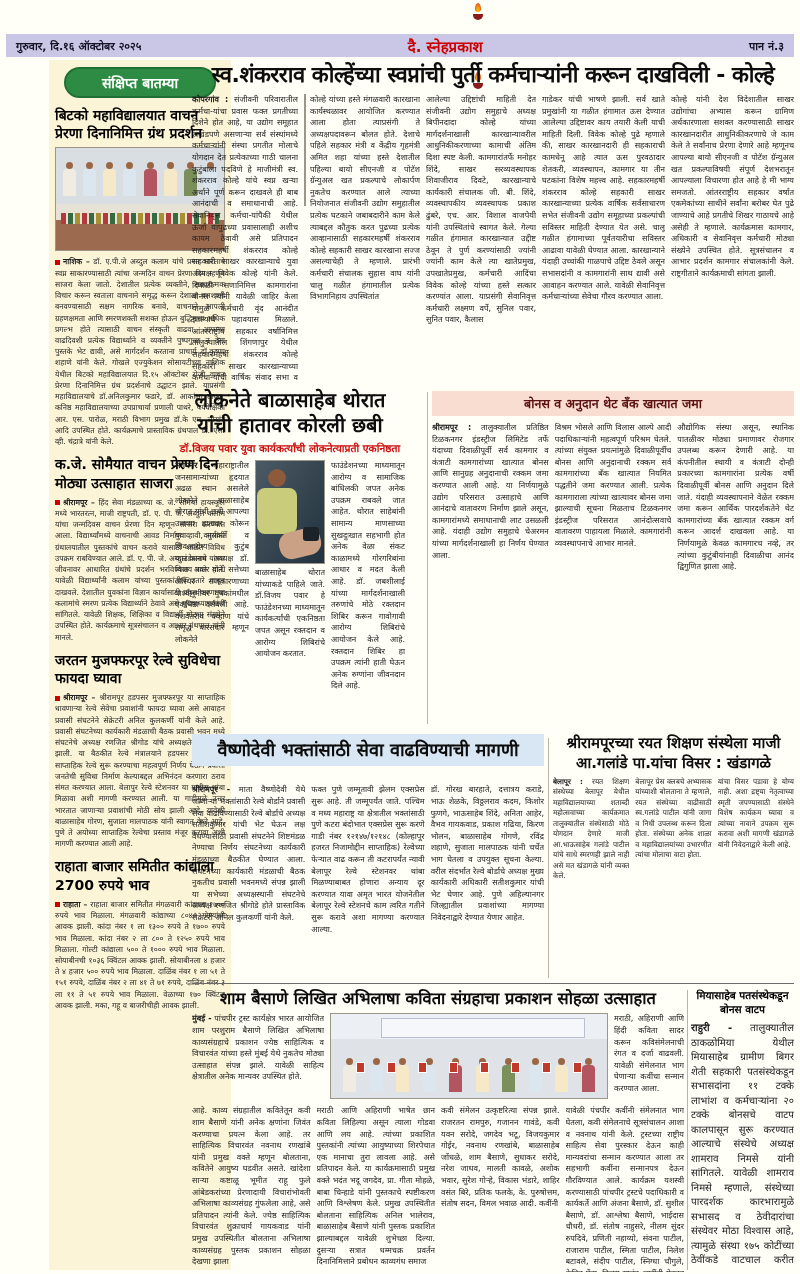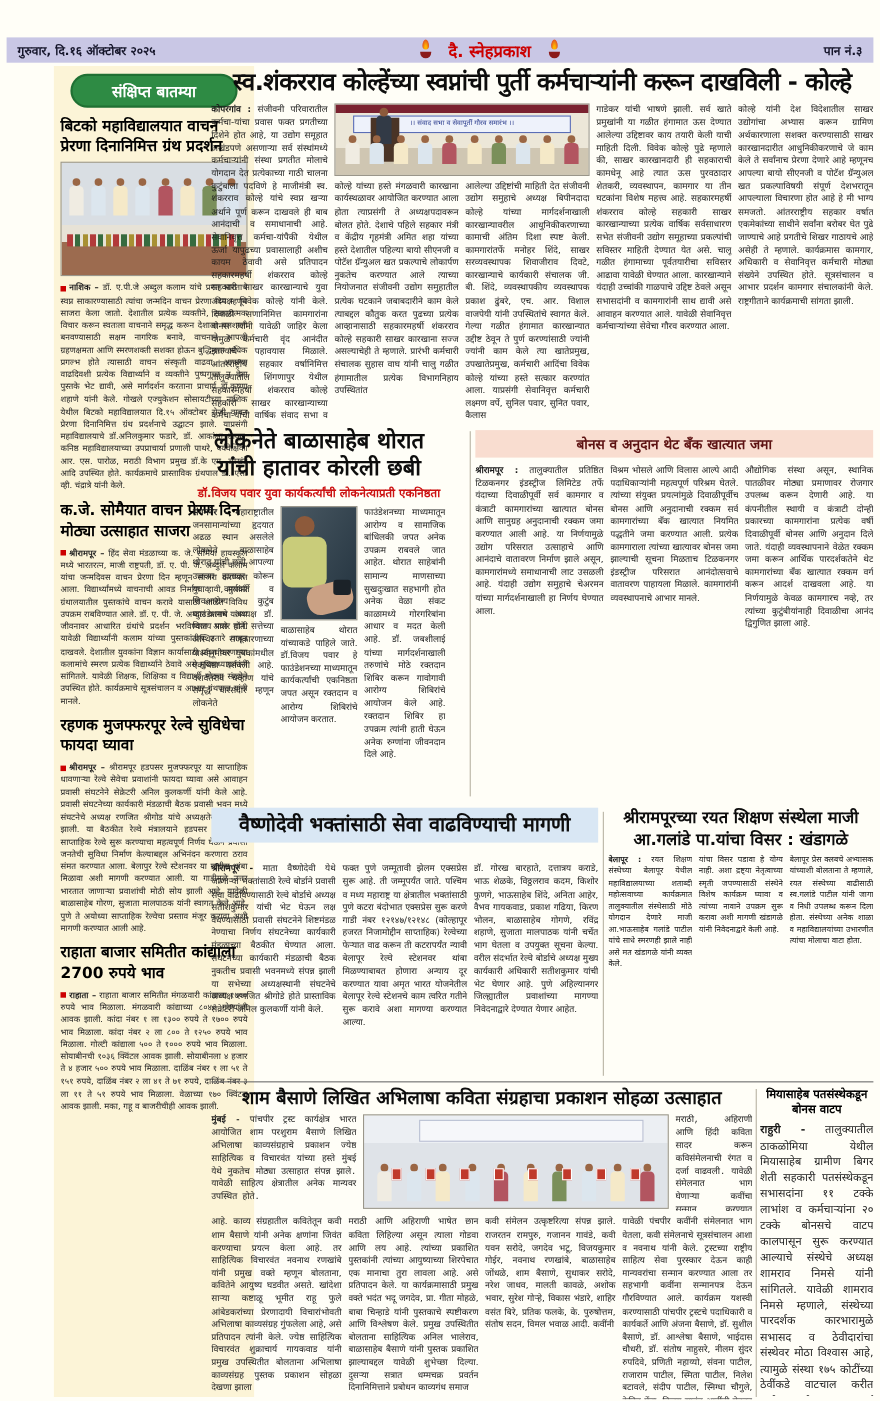--- a/index.html
+++ b/index.html
@@ -2,21 +2,21 @@
 <html><head>
 <meta charset="utf-8">
 <style>
   html,body { margin:0; padding:0; background:#dedede; }
   .page { position:relative; width:800px; height:1274px; margin:0 auto; background:#fffef7;
           font-family:"DejaVu Sans", sans-serif; overflow:hidden; }
   
   .header-bar { position:absolute; left:6px; right:6px; top:34px; height:23px; background:#c9c7e5;
                 display:flex; align-items:center; justify-content:space-between; padding:0 10px; box-sizing:border-box; }
   .hdr-txt { font-size:11px; font-weight:bold; color:#15152a; }
-  .masthead { display:flex; align-items:flex-start; gap:16px; }
+  .masthead { display:flex; align-items:flex-end; gap:16px;flex-direction:column; }
   .masthead-title { color:#cc0000; font-weight:bold; font-size:15px; }
   .diya { position:relative; width:10px; height:17px; }
   .diya .flame { position:absolute; top:0; left:2px; width:6px; height:9px; border-radius:50% 50% 50% 50%/65% 65% 35% 35%;
                  background:radial-gradient(ellipse at 50% 85%, #ffb300 20%, #e25822 70%); }
   .diya .dbase { position:absolute; bottom:0; left:0; width:10px; height:6px; background:#8b1a1a; border-radius:0 0 6px 6px; }
   
   .sidebar { position:absolute; left:6px; top:60px; width:182px; height:1210px; background:#fcf4d7;
              padding:5px 6px; box-sizing:border-box; overflow:hidden;margin-left:43px; }
   .badge { width:136px; margin:2px auto 8px auto; background:#2e8b44; border:2px solid #207033; color:#fff;
            font-weight:bold; font-size:14px; text-align:center; padding:4px 6px; border-radius:18px 18px 18px 18px; }
@@ -113,40 +113,40 @@
       <span class="blt"></span><b class="dl">नाशिक –</b>
       <span>डॉ. ए.पी.जे अब्दुल कलाम यांचे प्रगत भारताचे स्वप्न साकारण्यासाठी त्यांचा जन्मदिन वाचन प्रेरणा दिन म्हणून साजरा केला जातो. देशातील प्रत्येक व्यक्तीने, सकारात्मक विचार करून स्वतःला वाचनाने समृद्ध करून देशाला बलशाली बनवण्यासाठी सक्षम नागरिक बनावे, वाचनाने आपली ग्रहणक्षमता आणि स्मरणशक्ती सशक्त होऊन बुद्धिमत्ता अधिक प्रगल्भ होते त्यासाठी वाचन संस्कृती वाढवा. आपल्या वाढदिवशी प्रत्येक विद्यार्थ्याने व व्यक्तीने पुष्पगुच्छ न देता पुस्तके भेट द्यावी, असे मार्गदर्शन करताना प्राचार्य डॉ.कृष्णा शहाणे यांनी केले. गोखले एज्युकेशन सोसायटीच्या नाशिक येथील बिटको महाविद्यालयात दि.१५ ऑक्टोबर रोजी वाचन प्रेरणा दिनानिमित्त ग्रंथ प्रदर्शनाचे उद्घाटन झाले. याप्रसंगी महाविद्यालयाचे डॉ.अनिलकुमार फडारे, डॉ. आकांक्षा ठाकूर, कनिष्ठ महाविद्यालयाच्या उपप्राचार्या प्रणाली पाथरे, पर्यवेक्षिका आर. एस. पारोळ, मराठी विभाग प्रमुख डॉ.के एम. लोखंडे आदि उपस्थित होते. कार्यक्रमाचे प्रास्ताविक ग्रंथपाल डॉ. एस. व्ही. चंद्रात्रे यांनी केले.</span>
     </p>
 
     <div class="sb-head">क.जे. सोमैयात वाचन प्रेरण दिन मोठ्या उत्साहात साजरा</div>
     <p class="sb-body">
       <span class="blt"></span><b class="dl">श्रीरामपूर –</b>
       <span>हिंद सेवा मंडळाच्या क. जे. सोमैया हायस्कूल मध्ये भारतरत्न, माजी राष्ट्रपती, डॉ. ए. पी. जे. अब्दुल कलाम यांचा जन्मदिवस वाचन प्रेरणा दिन म्हणून साजरा करण्यात आला. विद्यार्थ्यांमध्ये वाचनाची आवड निर्माण व्हावी, मुलांनी ग्रंथालयातील पुस्तकांचे वाचन करावे यासाठी शाळेत विविध उपक्रम राबविण्यात आले. डॉ. ए. पी. जे. अब्दुल कलाम यांच्या जीवनावर आधारित ग्रंथांचे प्रदर्शन भरविण्यात आले होते. यावेळी विद्यार्थ्यांनी कलाम यांच्या पुस्तकांतील उतारे वाचून दाखवले. देशातील युवकांना विज्ञान कार्यासाठी प्रवृत्त करणाऱ्या कलामांचे स्मरण प्रत्येक विद्यार्थ्याने ठेवावे असे मुख्याध्यापकांनी सांगितले. यावेळी शिक्षक, शिक्षिका व विद्यार्थी मोठ्या संख्येने उपस्थित होते. कार्यक्रमाचे सूत्रसंचालन व आभार ग्रंथपाल यांनी मानले.</span>
     </p>
 
-    <div class="sb-head">रहणक मुजफ्फरपूर रेल्वे सुविधेचा फायदा घ्यावा</div>
+    <div class="sb-head">जरतन मुजफ्फरपूर रेल्वे सुविधेचा फायदा घ्यावा</div>
     <p class="sb-body">
       <span class="blt"></span><b class="dl">श्रीरामपूर –</b>
       <span>श्रीरामपूर हडपसर मुजफ्फरपूर या साप्ताहिक धावणाऱ्या रेल्वे सेवेचा प्रवाशांनी फायदा घ्यावा असे आवाहन प्रवासी संघटनेने सेक्रेटरी अनिल कुलकर्णी यांनी केले आहे. प्रवासी संघटनेच्या कार्यकारी मंडळाची बैठक प्रवासी भवन मध्ये संघटनेचे अध्यक्ष रणजित श्रीगोड यांचे अध्यक्षतेखाली संपन्न झाली. या बैठकीत रेल्वे मंत्रालयाने हडपसर मुजफ्फरपूर साप्ताहिक रेल्वे सुरू करण्याचा महत्वपूर्ण निर्णय घेऊन प्रवासी जनतेची सुविधा निर्माण केल्याबद्दल अभिनंदन करणारा ठराव संमत करण्यात आला. बेलापुर रेल्वे स्टेशनवर या गाडीस थांबा मिळावा अशी मागणी करण्यात आली. या गाडीमुळे उत्तर भारतात जाणाऱ्या प्रवाशांची मोठी सोय झाली आहे. यावेळी बाळासाहेब गोरण, सुजाता मालपाठक यांनी स्वागत केले आहे. पुणे ते अयोध्या साप्ताहिक रेल्वेचा प्रस्ताव मंजूर करावा अशी मागणी करण्यात आली आहे.</span>
     </p>
 
     <div class="sb-head">राहाता बाजार समितीत कांद्याला 2700 रुपये भाव</div>
     <p class="sb-body">
       <span class="blt"></span><b class="dl">राहाता –</b>
       <span>राहाता बाजार समितीत मंगळवारी कांद्याला १७०० रुपये भाव मिळाला. मंगळवारी कांद्याच्या ८०४० गोण्यांची आवक झाली. कांदा नंबर १ ला १३०० रुपये ते १७०० रुपये भाव मिळाला. कांदा नंबर २ ला ८०० ते १२५० रुपये भाव मिळाला. गोल्टी कांद्याला ५०० ते १००० रुपये भाव मिळाला. सोयाबीनची १०३६ क्विंटल आवक झाली. सोयाबीनला ४ हजार ते ४ हजार ५०० रुपये भाव मिळाला. दाळिंब नंबर १ ला ५१ ते १५१ रुपये, दाळिंब नंबर २ ला ४१ ते ७१ रुपये, दाळिंब नंबर ३ ला ११ ते ५१ रुपये भाव मिळाला. वेळाच्या १७० क्विंटल आवक झाली. मका, गहू व बाजरीचीही आवक झाली.</span>
     </p>
   </div>
 
   <div class="art" style="left:192px; top:58px; width:602px; height:325px;">
     <div class="h-main">स्व.शंकरराव कोल्हेंच्या स्वप्नांची पुर्ती कर्मचाऱ्यांनी करून दाखविली - कोल्हे</div>
     <div class="cols" style="height:290px;">
       <div class="col" style="flex:0 0 106px;">
         <p><b class="dl">कोपरगांव :</b> <span>संजीवनी परिवारातील कर्मचा-यांचा प्रवास फक्त प्रगतीच्या दिशेने होत आहे, या उद्योग समूहात अखंडपणे असणाऱ्या सर्व संस्थांमध्ये कर्मचाऱ्यांनी संस्था प्रगतीत मोलाचे योगदान देत प्रत्येकाच्या गाठी चालना कुटुंबाला पदविणे हे माजीमंत्री स्व. शंकरराव कोल्हे यांचे स्वप्न खऱ्या अर्थाने पूर्ण करून दाखवले ही बाब आनंदाची व समाधानाची आहे. सेवानिवृत्त कर्मचा-यांपैकी येथील ऊर्जा यापुढच्या प्रवासालाही अशीच कायम ठेवावी असे प्रतिपादन सहकारमहर्षी शंकरराव कोल्हे सहकारी साखर कारखान्याचे युवा अध्यक्ष विवेक कोल्हे यांनी केले. दिवाळी सणानिमित्त कामगारांना बोनस त्यांनी यावेळी जाहिर केला यामुळे कर्मचारी वृंद आनंदीत झाल्याचे पहावयास मिळाले. आंतरराष्ट्रीय सहकार वर्षानिमित्त तालुक्यातील शिंगणापुर येथील सहकारमहर्षी शंकरराव कोल्हे सहकारी साखर कारखान्याच्या कर्मचा-यांची वार्षिक संवाद सभा व सेवानिवृत्त कर्मचा-यांचा सत्कार युवानेते विवेक</span></p>
       </div>
-      <div style="flex:0 0 232px; display:flex; flex-direction:column; gap:4px;">
+      <div style="flex:0 0 232px; display:flex; flex-direction:row; gap:4px;">
         <div class="photo photo-main" style="height:112px;">
           <div class="banner-strip">।। संवाद सभा व सेवापूर्ती गौरव समारंभ ।।</div>
           <div class="podium"></div>
           <div class="speaker"></div>
           <div class="p-row short" style="bottom:16%;">
             <span class="person"></span>
               <span class="person"></span>
               <span class="person"></span>
               <span class="person"></span>
             <span class="person"></span>
@@ -235,33 +235,33 @@
 
   <div class="vsep" style="left:548px; top:738px; height:240px;"></div>
 
   <div class="art" style="left:553px; top:734px; width:241px; height:248px;">
     <div class="h-mid" style="font-size:15px;">श्रीरामपूरच्या रयत शिक्षण संस्थेला माजी आ.गलांडे पा.यांचा विसर : खंडागळे</div>
     <div class="cols" style="height:195px;">
       <div class="col" style="font-size:7.2px;">
         <p><b class="dl">बेलापूर :</b> <span>रयत शिक्षण संस्थेच्या बेलापूर येथील महाविद्यालयाच्या शताब्दी महोत्सवाच्या कार्यक्रमात तालुक्यातील संस्थेसाठी मोठे योगदान देणारे माजी आ.भाऊसाहेब गलांडे पाटील यांचे साधे स्मरणही झाले नाही असे मत खंडागळे यांनी व्यक्त केले.</span></p>
       </div>
       <div class="col" style="font-size:7.2px;">
+          <p>बेलापूर प्रेस क्लबचे अभ्यासक यांच्याशी बोलताना ते म्हणाले, रयत संस्थेच्या वाढीसाठी स्व.गलांडे पाटील यांनी जागा व निधी उपलब्ध करून दिला होता. संस्थेच्या अनेक शाळा व महाविद्यालयांच्या उभारणीत त्यांचा मोलाचा वाटा होता.</p>
+        </div>
+      <div class="col" style="font-size:7.2px;">
           <p>यांचा विसर पडावा हे योग्य नाही. अशा द्रष्ट्या नेतृत्वाच्या स्मृती जपण्यासाठी संस्थेने विशेष कार्यक्रम घ्यावा व त्यांच्या नावाने उपक्रम सुरू करावा अशी मागणी खंडागळे यांनी निवेदनाद्वारे केली आहे.</p>
-        </div>
-      <div class="col" style="font-size:7.2px;">
-          <p>बेलापूर प्रेस क्लबचे अभ्यासक यांच्याशी बोलताना ते म्हणाले, रयत संस्थेच्या वाढीसाठी स्व.गलांडे पाटील यांनी जागा व निधी उपलब्ध करून दिला होता. संस्थेच्या अनेक शाळा व महाविद्यालयांच्या उभारणीत त्यांचा मोलाचा वाटा होता.</p>
         </div>
     </div>
   </div>
 
   <div class="hsep" style="left:192px; top:983px; width:602px;"></div>
 
   <div class="art" style="left:192px; top:988px; width:492px; height:284px;">
     <div class="h-mid" style="font-size:16.5px; white-space:nowrap;">शाम बैसाणे लिखित अभिलाषा कविता संग्रहाचा प्रकाशन सोहळा उत्साहात</div>
-    <div class="cols" style="height:88px;font-family:Liberation Mono, monospace;">
+    <div class="cols" style="height:88px;">
       <div class="col" style="flex:0 0 132px;">
         <p><b class="dl">मुंबई -</b> <span>पांचपीर ट्रस्ट कार्यक्षेत्र भारत आयोजित शाम परशुराम बैसाणे लिखित अभिलाषा काव्यसंग्रहाचे प्रकाशन ज्येष्ठ साहित्यिक व विचारवंत यांच्या हस्ते मुंबई येथे नुकतेच मोठ्या उत्साहात संपन्न झाले. यावेळी साहित्य क्षेत्रातील अनेक मान्यवर उपस्थित होते.</span></p>
       </div>
       <div class="photo photo-launch" style="flex:0 0 278px; height:86px;">
         <div class="l-banner"></div>
         <div class="p-row" style="bottom:8%;">
           <span class="person"></span>
             <span class="person"></span>
             <span class="person"></span>
             <span class="person"></span>

